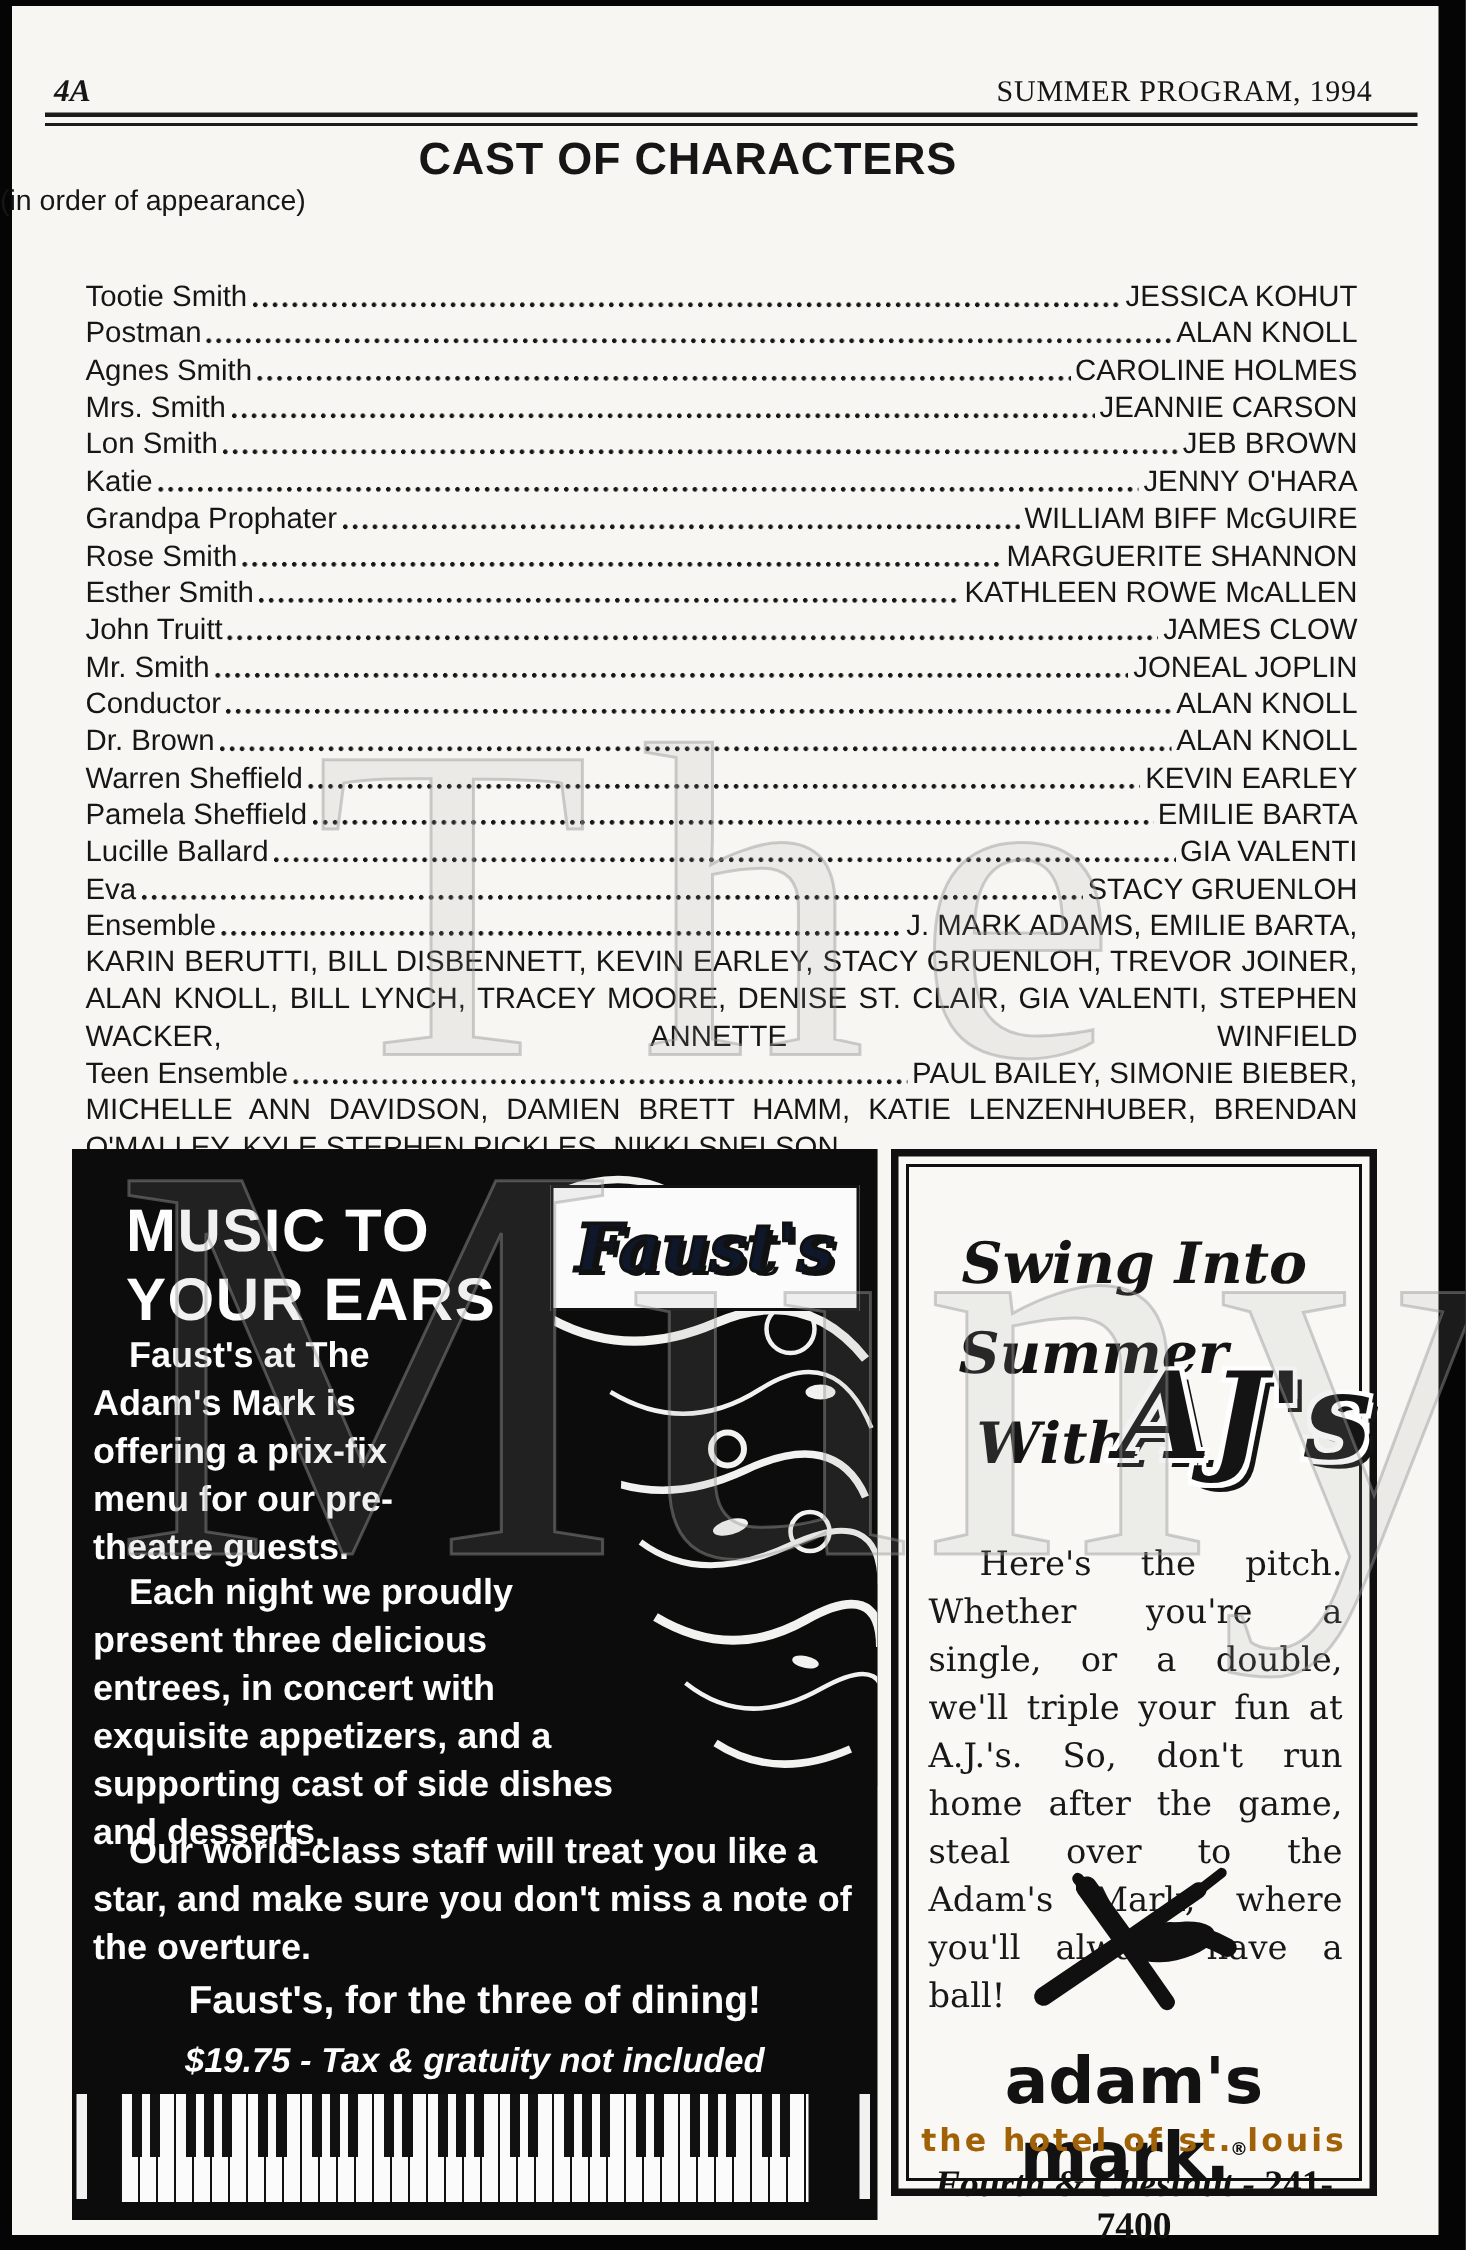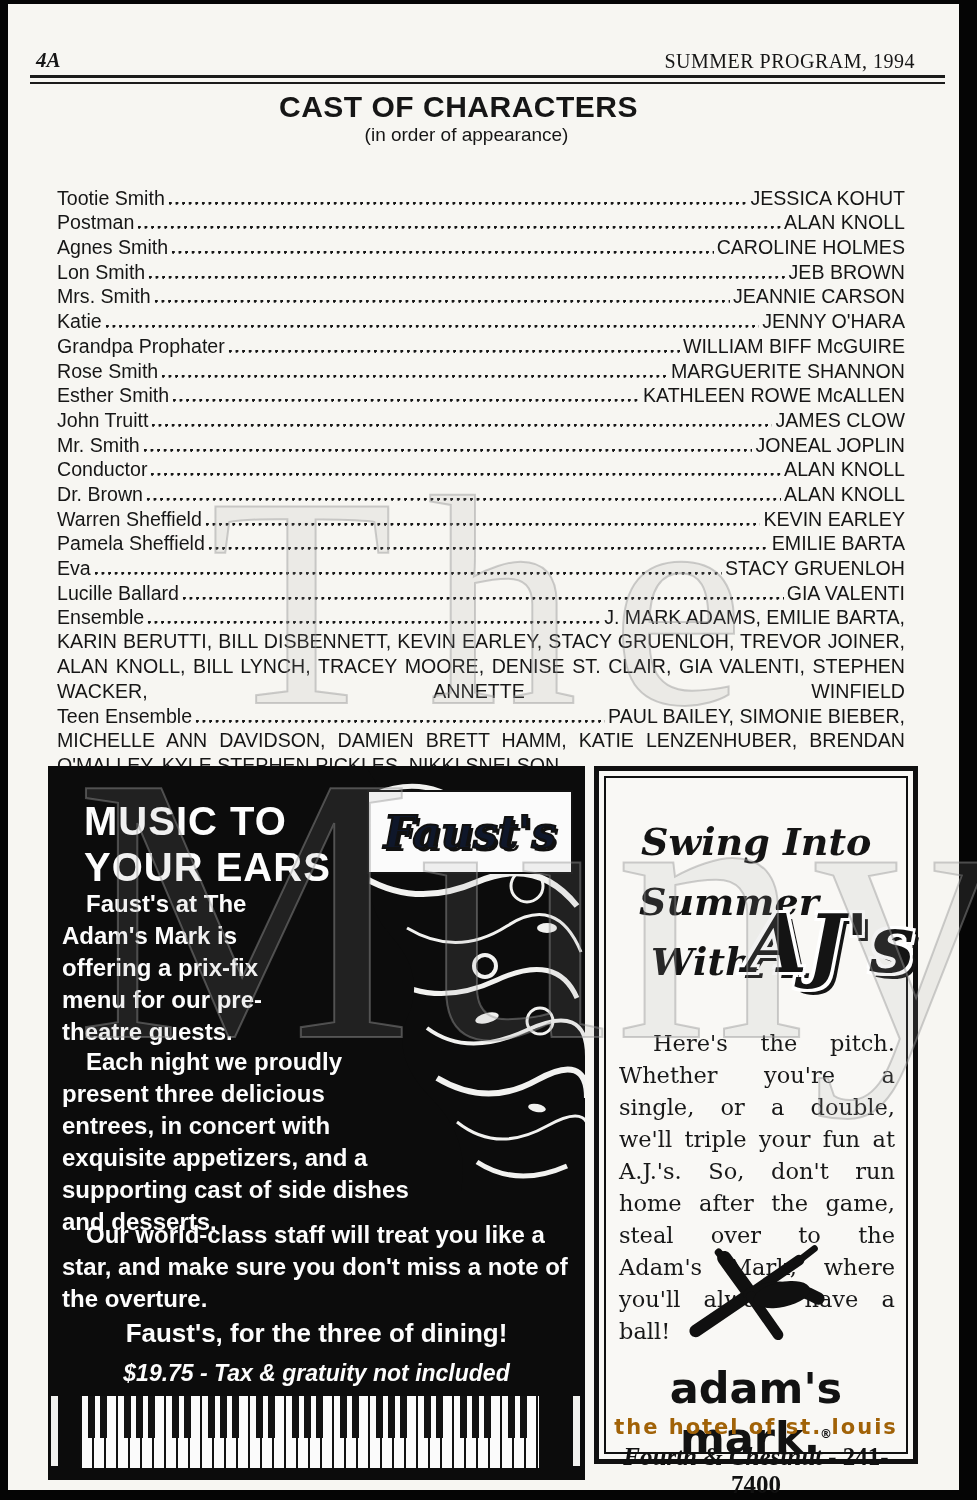--- a/index.html
+++ b/index.html
@@ -7,21 +7,21 @@
         font-family:"Liberation Sans",sans-serif;color:#161616;}
   .paper{position:absolute;left:8px;top:4px;width:951px;height:1486px;background:#f7f6f2;}
 
   
   .pagenum{position:absolute;left:36px;top:48px;font:italic 700 21px "Liberation Serif",serif;}
   .hdr-right{position:absolute;right:62px;top:50px;font:400 20px "Liberation Serif",serif;letter-spacing:.5px;}
   .rule1{position:absolute;left:30px;right:32px;top:75px;height:2.5px;background:#1b1b1b;}
   .rule2{position:absolute;left:30px;right:32px;top:82px;height:1.6px;background:#1b1b1b;}
   .title{position:absolute;left:0;right:60px;top:90px;text-align:center;
          font-size:30px;font-weight:700;letter-spacing:.5px;}
-  .subtitle{position:absolute;left:0;right:60px;top:124px;text-align:center;font-size:19px;padding-left:16px;}
+  .subtitle{position:absolute;left:0;right:60px;top:124px;font-size:19px;}
 
   
   .cast{position:absolute;left:57px;top:157px;width:848px;font-size:19.6px;margin-top:28px;}
   .cast-row{display:flex;align-items:flex-end;height:24.7px;white-space:nowrap;}
   .cast-row .role,.cast-row .name{flex:0 0 auto;}
   .dots{flex:1 1 auto;height:5px;margin:0 3px 4px 3px;
         background-image:radial-gradient(circle at 2.2px 2.2px,#161616 1.35px,transparent 1.7px);
         background-size:6.6px 5px;background-repeat:repeat-x;background-position:0 100%;}
   .cast-cont{text-align:justify;line-height:24.7px;}
   .cast-cont.last-justify{text-align-last:justify;}
@@ -99,30 +99,30 @@
         <span class="role">Postman</span>
         <span class="dots"></span>
         <span class="name">ALAN KNOLL</span>
       </div>
         <div class="cast-row">
         <span class="role">Agnes Smith</span>
         <span class="dots"></span>
         <span class="name">CAROLINE HOLMES</span>
       </div>
         <div class="cast-row">
+        <span class="role">Mrs. Smith</span>
+        <span class="dots"></span>
+        <span class="name">JEANNIE CARSON</span>
+      </div>
+        <div class="cast-row">
         <span class="role">Lon Smith</span>
         <span class="dots"></span>
         <span class="name">JEB BROWN</span>
       </div>
         <div class="cast-row">
-        <span class="role">Mrs. Smith</span>
-        <span class="dots"></span>
-        <span class="name">JEANNIE CARSON</span>
-      </div>
-        <div class="cast-row">
         <span class="role">Katie</span>
         <span class="dots"></span>
         <span class="name">JENNY O'HARA</span>
       </div>
         <div class="cast-row">
         <span class="role">Grandpa Prophater</span>
         <span class="dots"></span>
         <span class="name">WILLIAM BIFF McGUIRE</span>
       </div>
         <div class="cast-row">
@@ -159,28 +159,28 @@
         <span class="role">Warren Sheffield</span>
         <span class="dots"></span>
         <span class="name">KEVIN EARLEY</span>
       </div>
         <div class="cast-row">
         <span class="role">Pamela Sheffield</span>
         <span class="dots"></span>
         <span class="name">EMILIE BARTA</span>
       </div>
         <div class="cast-row">
+        <span class="role">Lucille Ballard</span>
+        <span class="dots"></span>
+        <span class="name">GIA VALENTI</span>
+      </div>
+        <div class="cast-row">
         <span class="role">Eva</span>
         <span class="dots"></span>
         <span class="name">STACY GRUENLOH</span>
-      </div>
-        <div class="cast-row">
-        <span class="role">Lucille Ballard</span>
-        <span class="dots"></span>
-        <span class="name">GIA VALENTI</span>
       </div>
       </div>
     <div class="cast-row">
       <span class="role">Ensemble</span>
       <span class="dots"></span>
       <span class="name">J. MARK ADAMS, EMILIE BARTA,</span>
     </div>
     <div class="cast-cont last-justify">KARIN BERUTTI, BILL DISBENNETT, KEVIN EARLEY, STACY GRUENLOH, TREVOR JOINER, ALAN KNOLL, BILL LYNCH, TRACEY MOORE, DENISE ST. CLAIR, GIA VALENTI, STEPHEN WACKER, ANNETTE WINFIELD</div>
     <div class="cast-row">
       <span class="role">Teen Ensemble</span>

